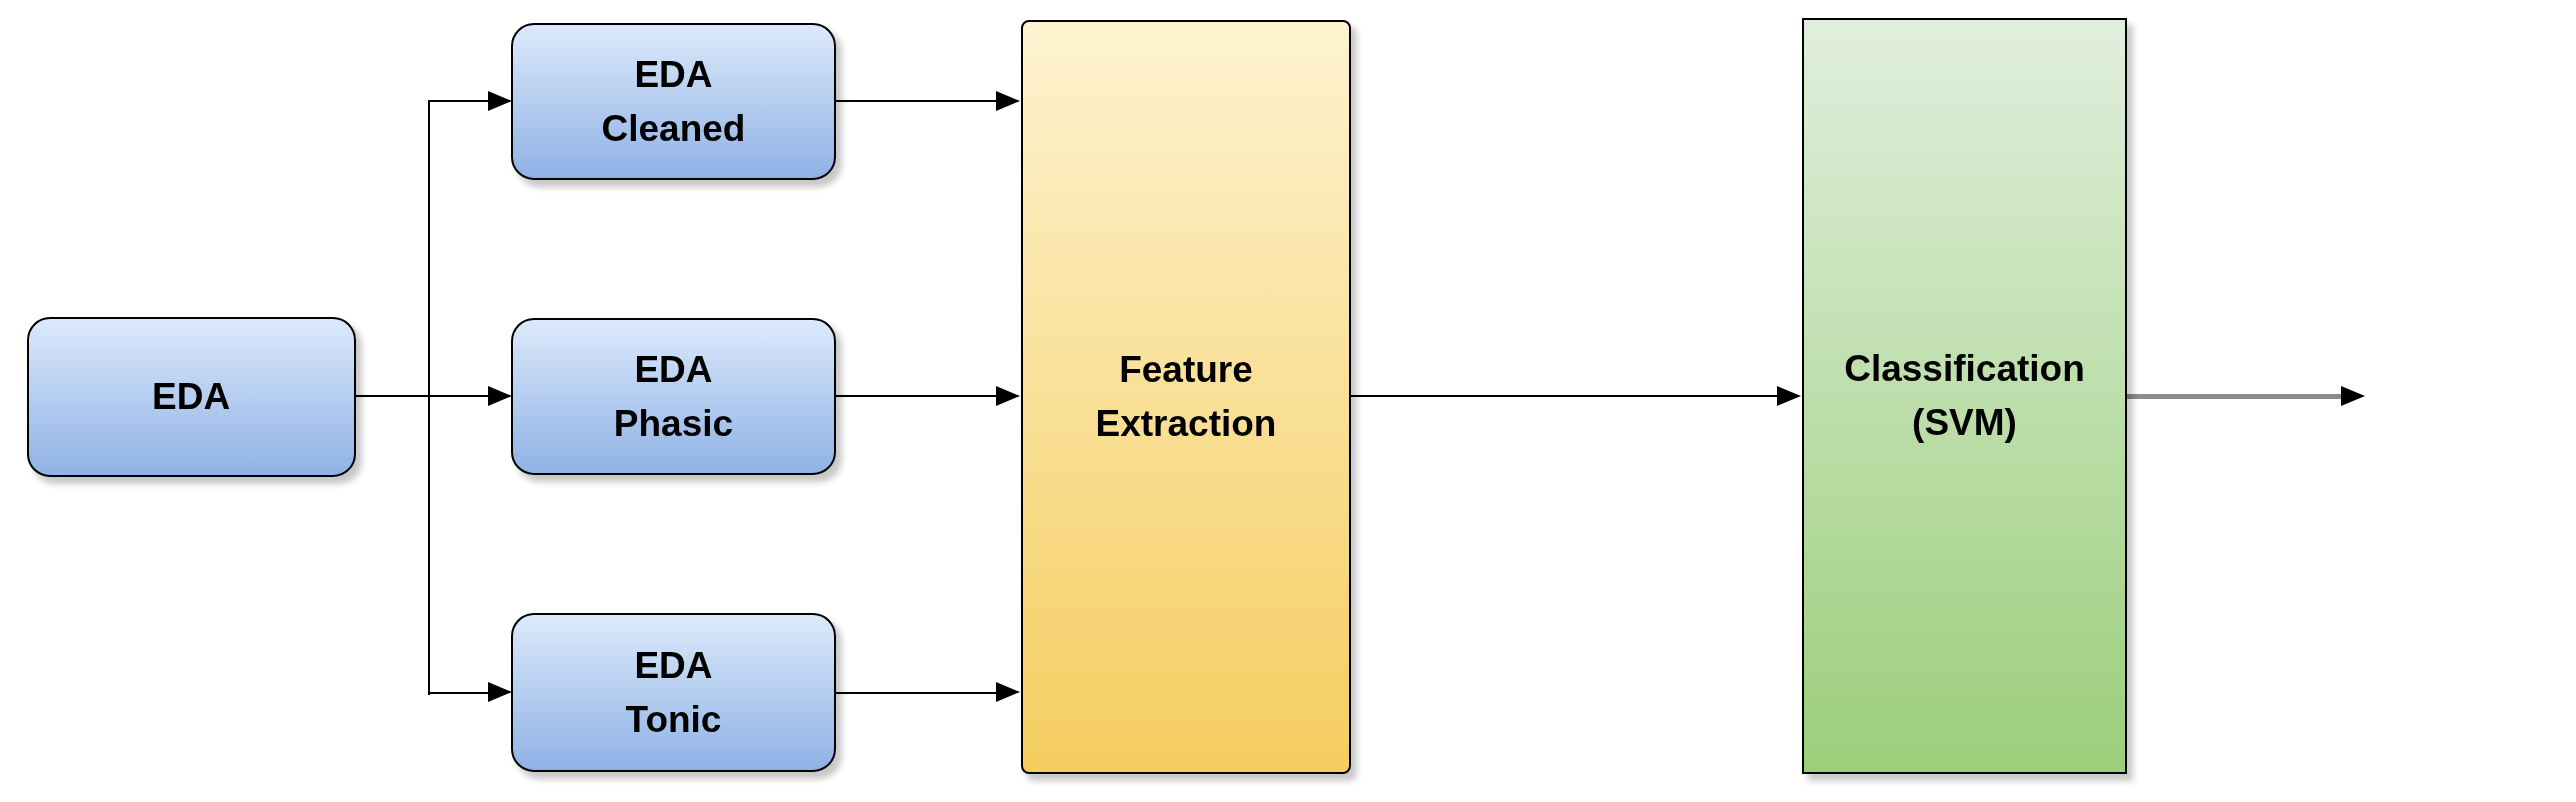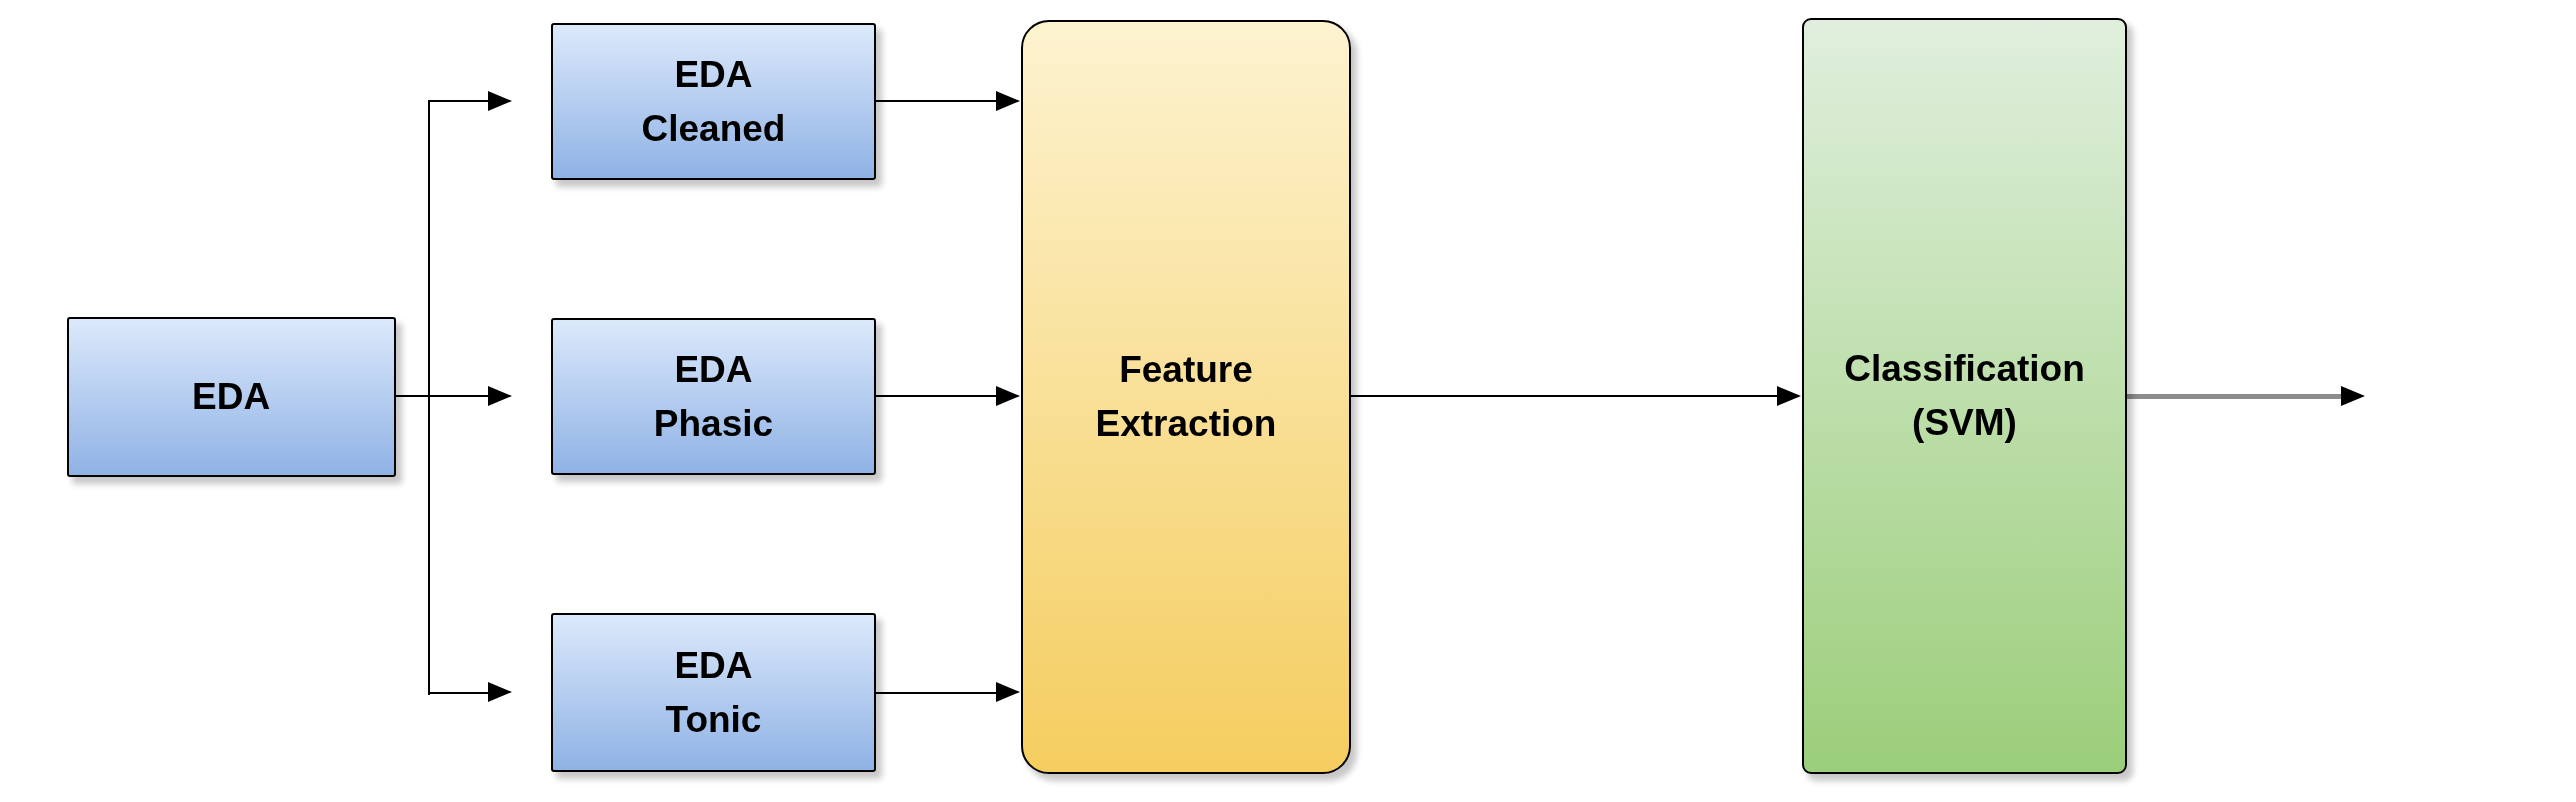--- a/index.html
+++ b/index.html
@@ -28,23 +28,23 @@
     text-align:center;
     box-shadow:5.7px 6.5px 6.5px rgba(0,0,0,0.22);
   }
   .node .label{
     font-weight:bold;
     font-size:37px;
     line-height:1.45;
     color:var(--text);
     white-space:pre-line;
   }
-  .blue{background:linear-gradient(180deg,var(--blue-top) 0%,var(--blue-bottom) 100%);border-radius:3px;margin-left:40px;}
-  .yellow{background:linear-gradient(180deg,var(--yellow-top) 0%,var(--yellow-bottom) 100%);border-radius:28px;}
-  .green{background:linear-gradient(180deg,var(--green-top) 0%,var(--green-bottom) 100%);border-radius:9px;}
+  .blue{background:linear-gradient(180deg,var(--blue-top) 0%,var(--blue-bottom) 100%);border-radius:23px;}
+  .yellow{background:linear-gradient(180deg,var(--yellow-top) 0%,var(--yellow-bottom) 100%);border-radius:8px;}
+  .green{background:linear-gradient(180deg,var(--green-top) 0%,var(--green-bottom) 100%);border-radius:0;}
   .edge{position:absolute;background:var(--arrow-black);}
   .edge.h{height:2.2px;}
   .edge.v{width:2.2px;}
   .edge.gray{background:var(--final-arrow-gray);height:5px;}
   .arrowhead{
     position:absolute;width:0;height:0;
     border-top:10.8px solid transparent;
     border-bottom:10.8px solid transparent;
     border-left:24.4px solid var(--arrow-black);
   }

